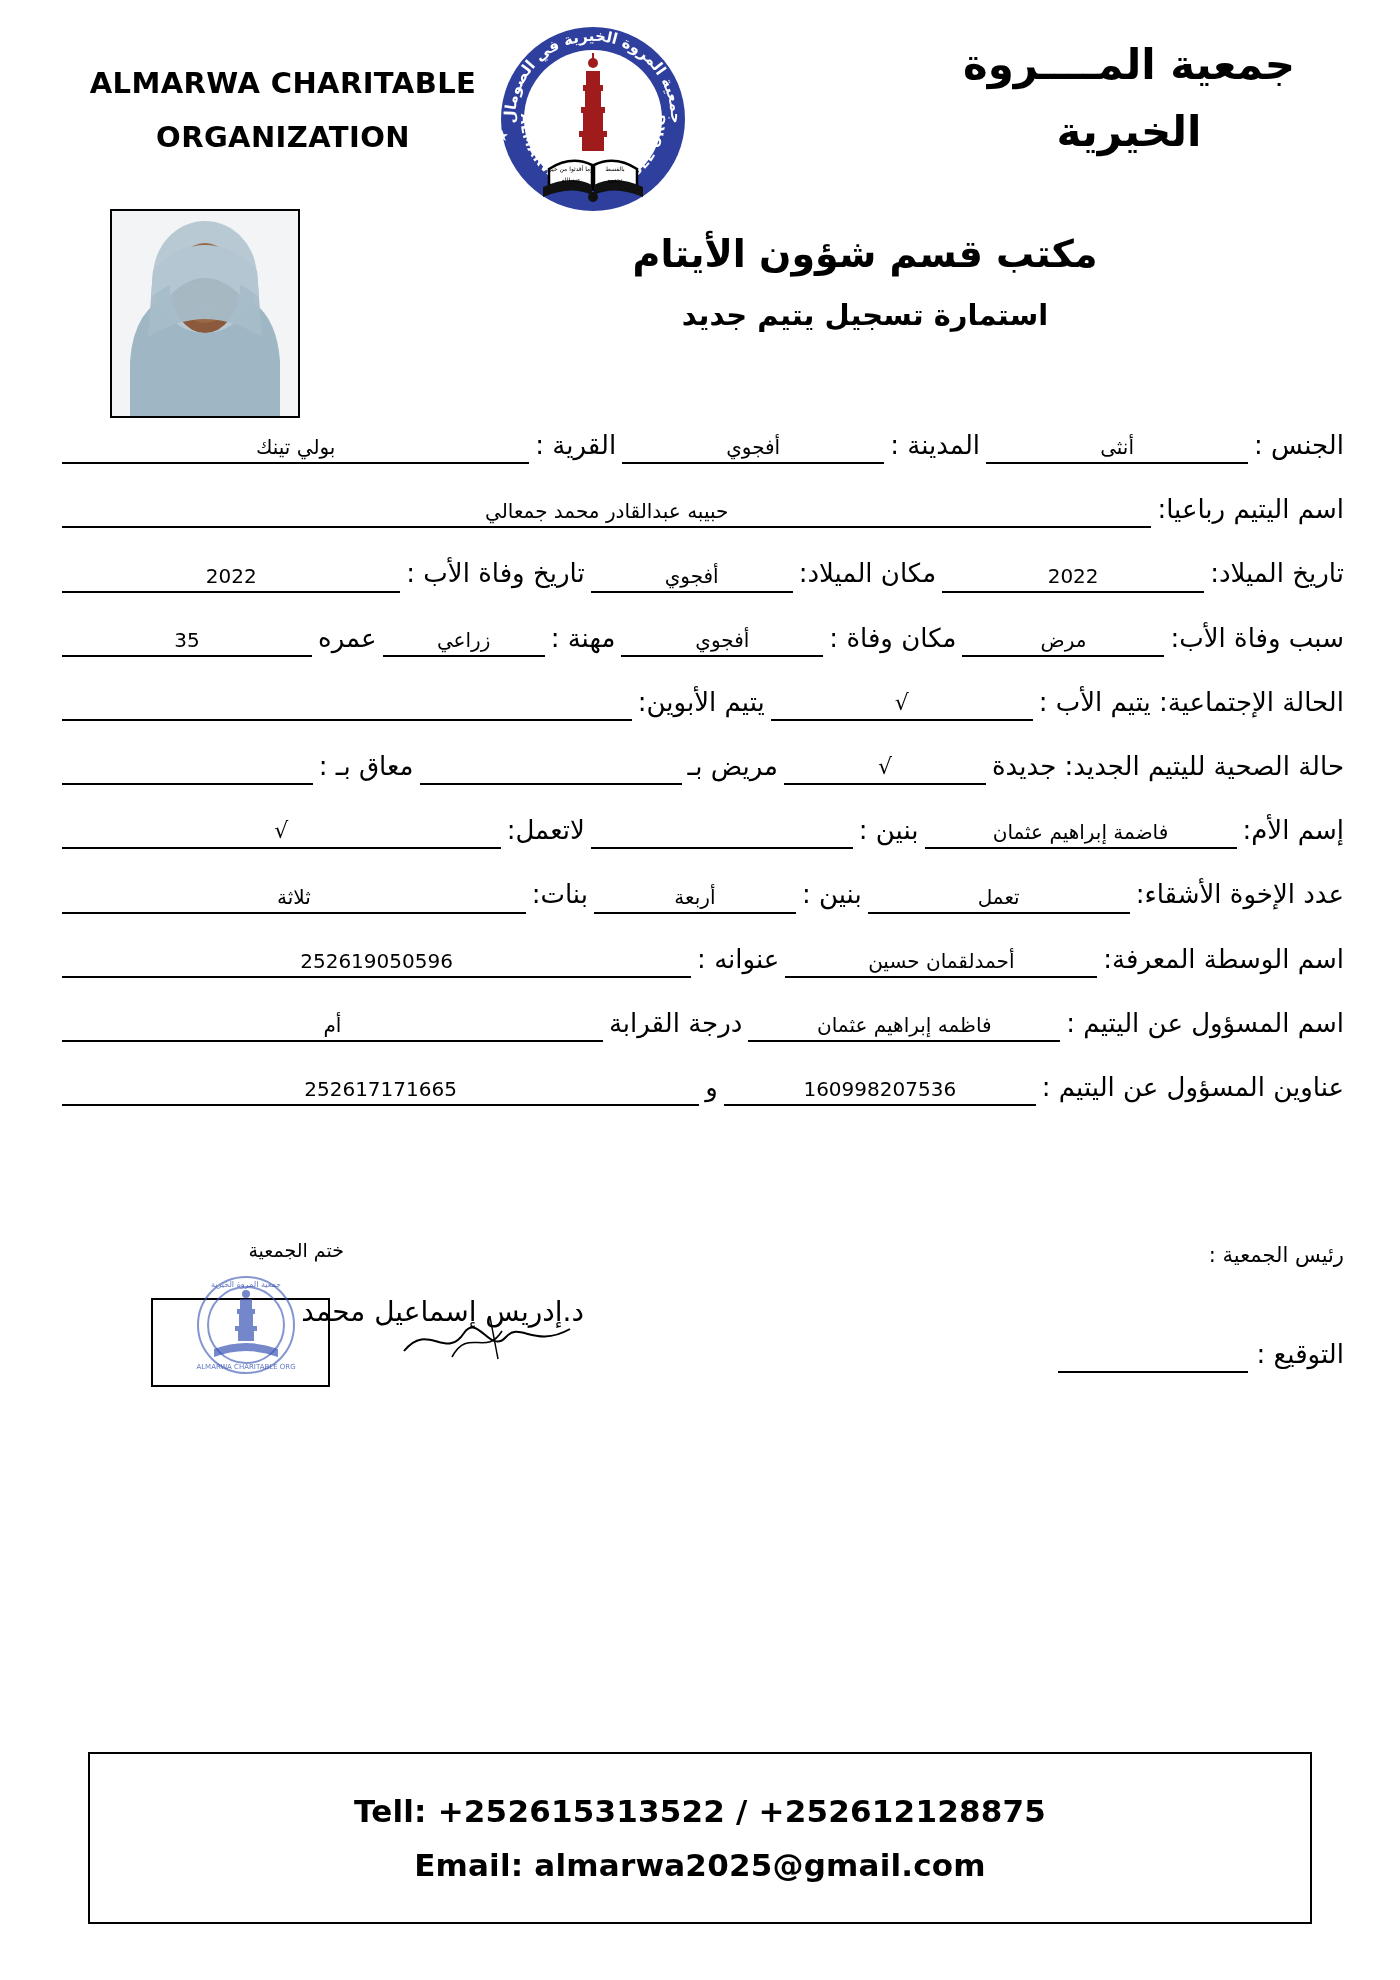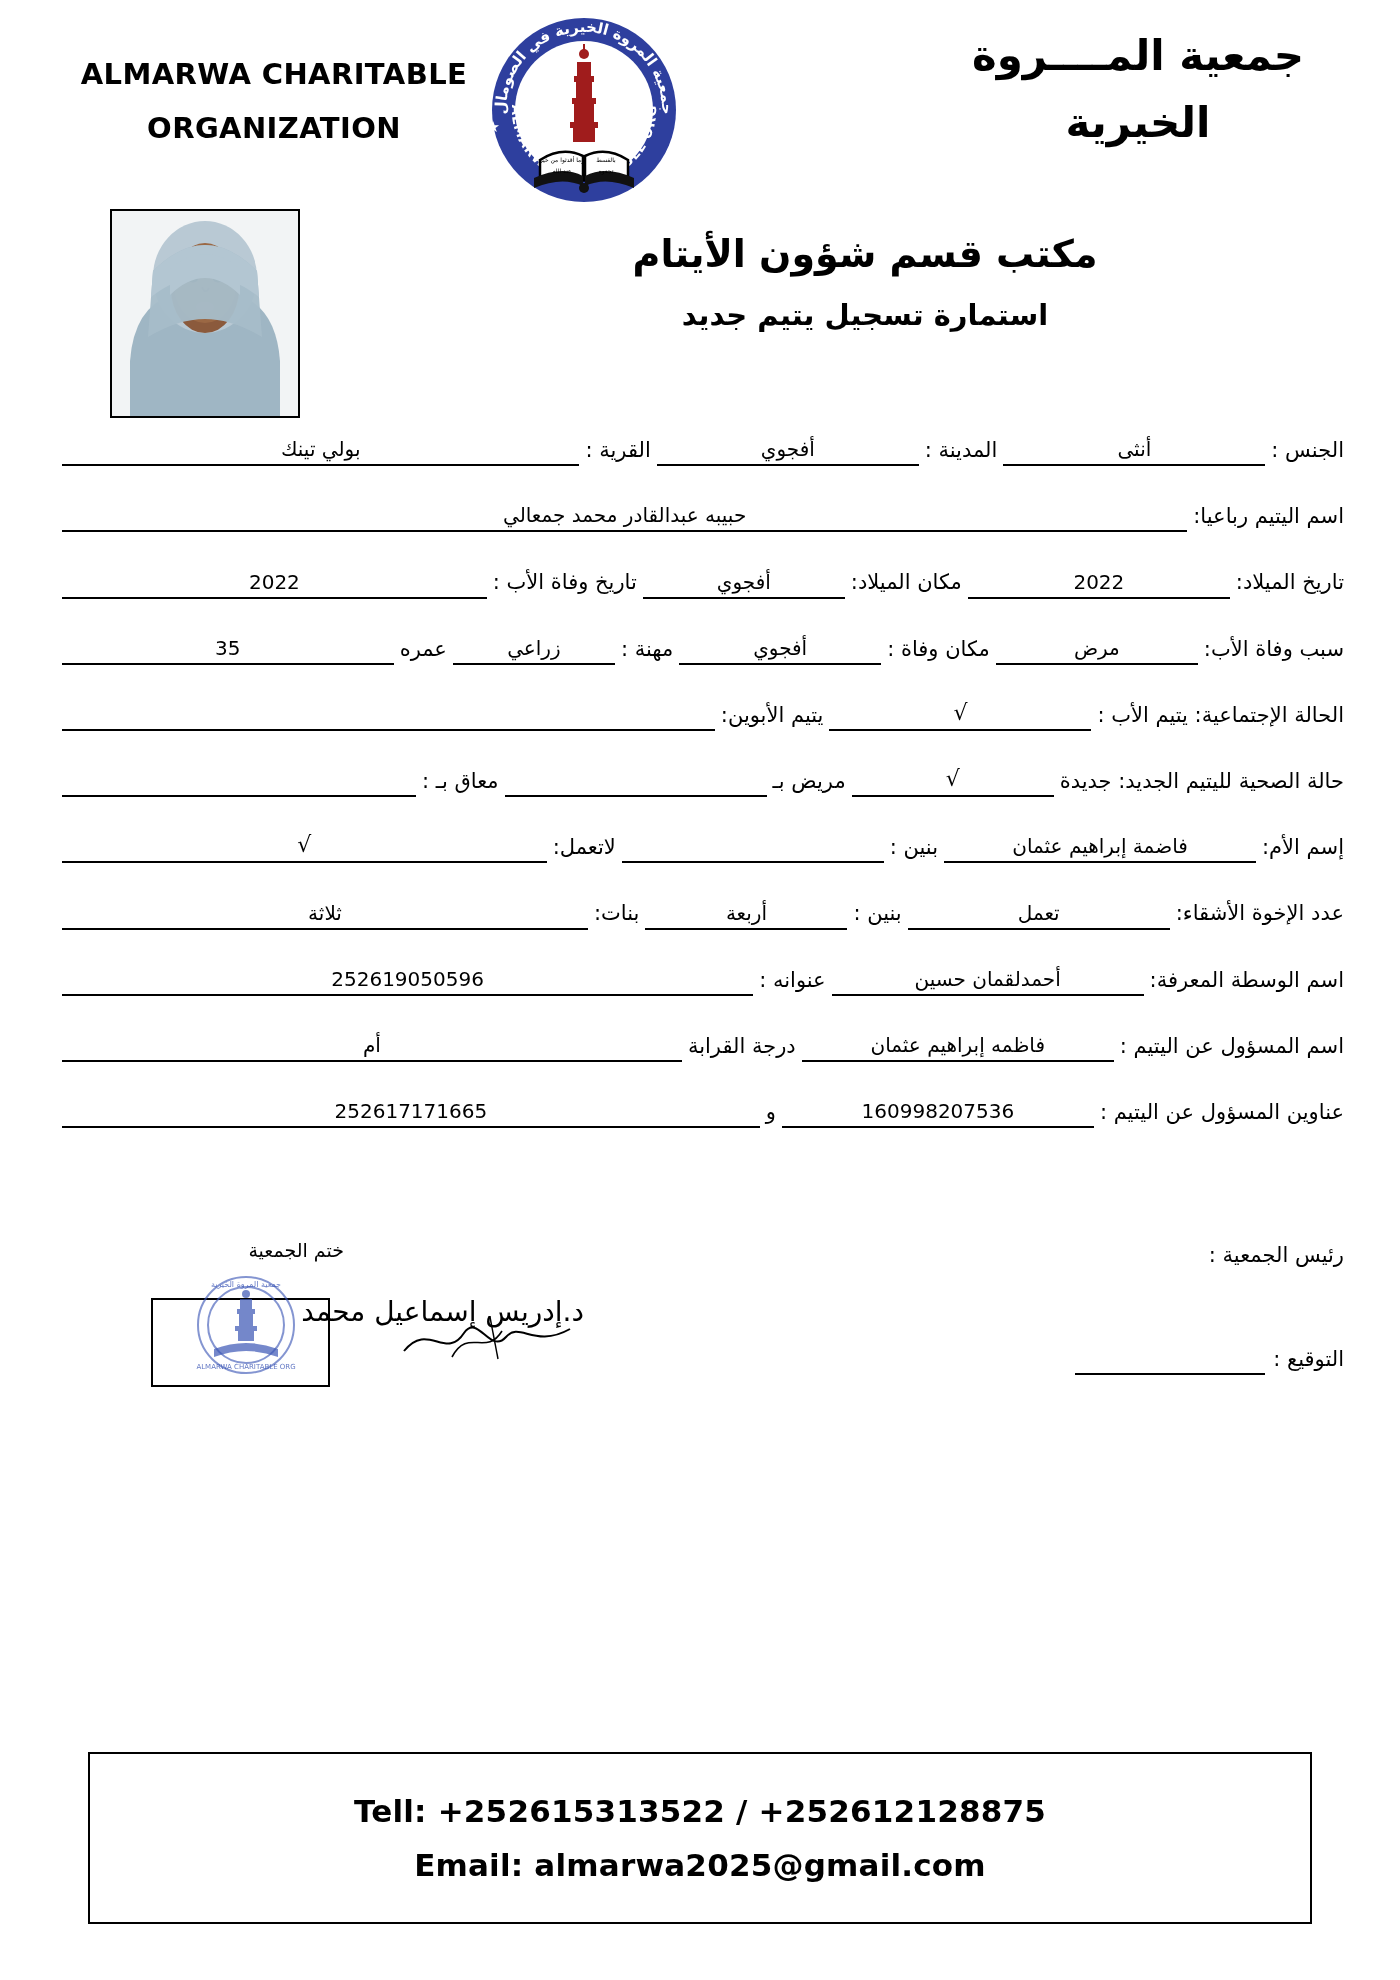--- a/index.html
+++ b/index.html
@@ -12,21 +12,21 @@
     height: 1980px;
     position: relative;
     font-family: "DejaVu Sans", "Liberation Sans", sans-serif;
     color: #000000;
     overflow: hidden;
   }
 
   .page {
     position: absolute;
     inset: 0;
-    padding: 4px;
+    padding: 13px;
   }
 
   
   .header {
     position: relative;
     height: 210px;
   }
   .org-en {
     position: absolute;
     left: 60px;
@@ -110,26 +110,25 @@
   }
   .row {
     display: flex;
     align-items: flex-end;
     justify-content: flex-start;
     direction: rtl;
     margin-bottom: 30px;
     white-space: nowrap;
   }
   .lbl {
-    font-size: 21px;
+    font-size: 26px;
     font-weight: 400;
     padding-bottom: 3px;
     flex: 0 0 auto;
     line-height: 1.2;
-    margin-top: 8px;
   }
   .fill {
     border-bottom: 2.2px solid #000;
     flex: 1 1 auto;
     min-width: 40px;
     text-align: center;
     font-size: 20px;
     padding: 0 6px 3px 6px;
     line-height: 1.2;
     margin: 0 6px;

